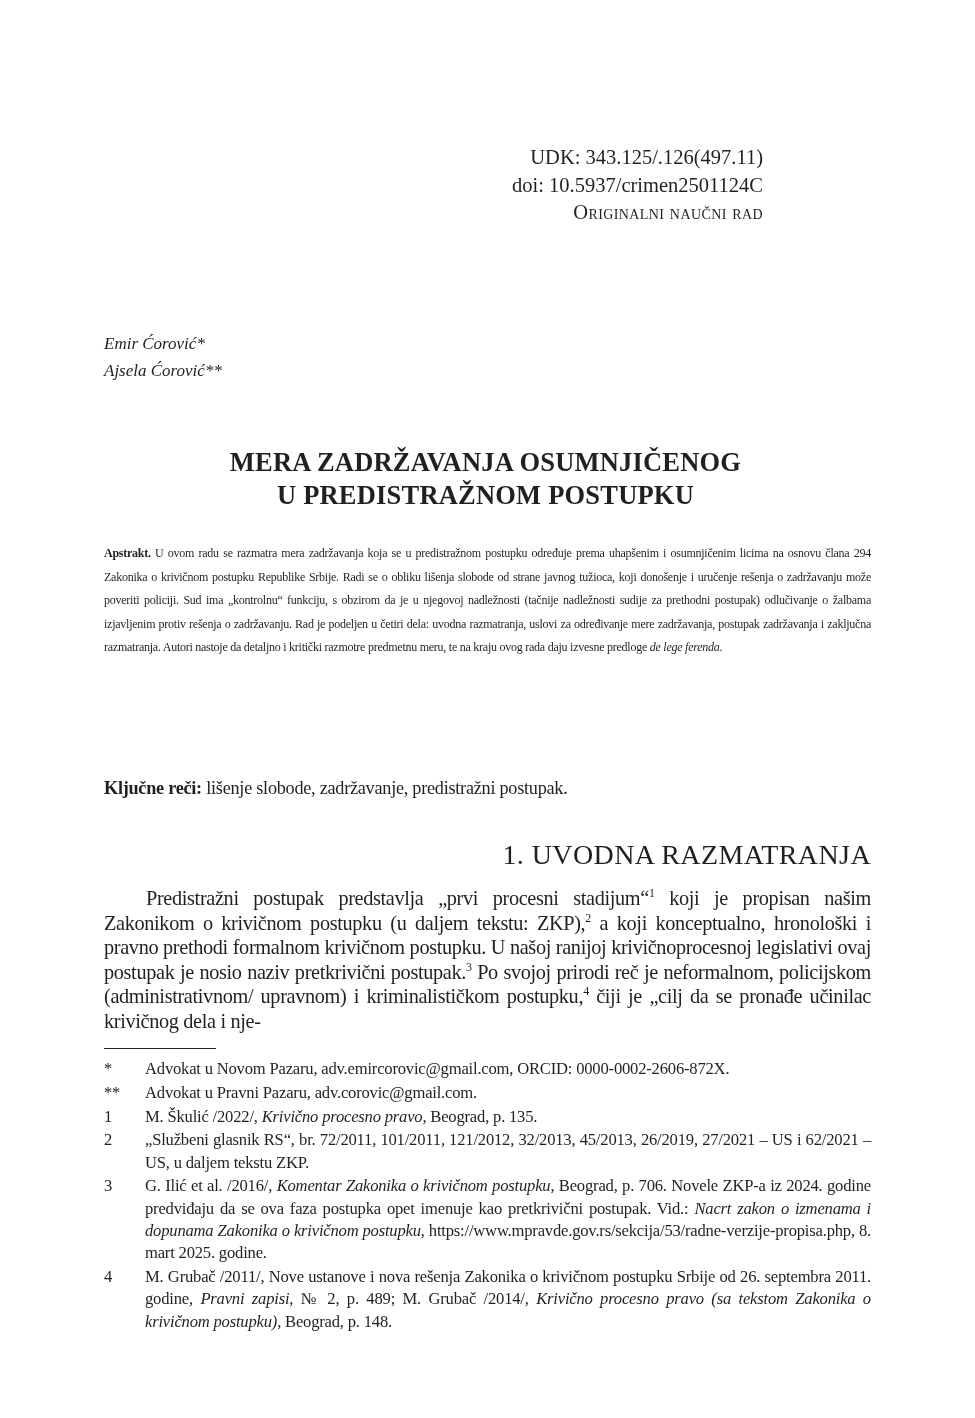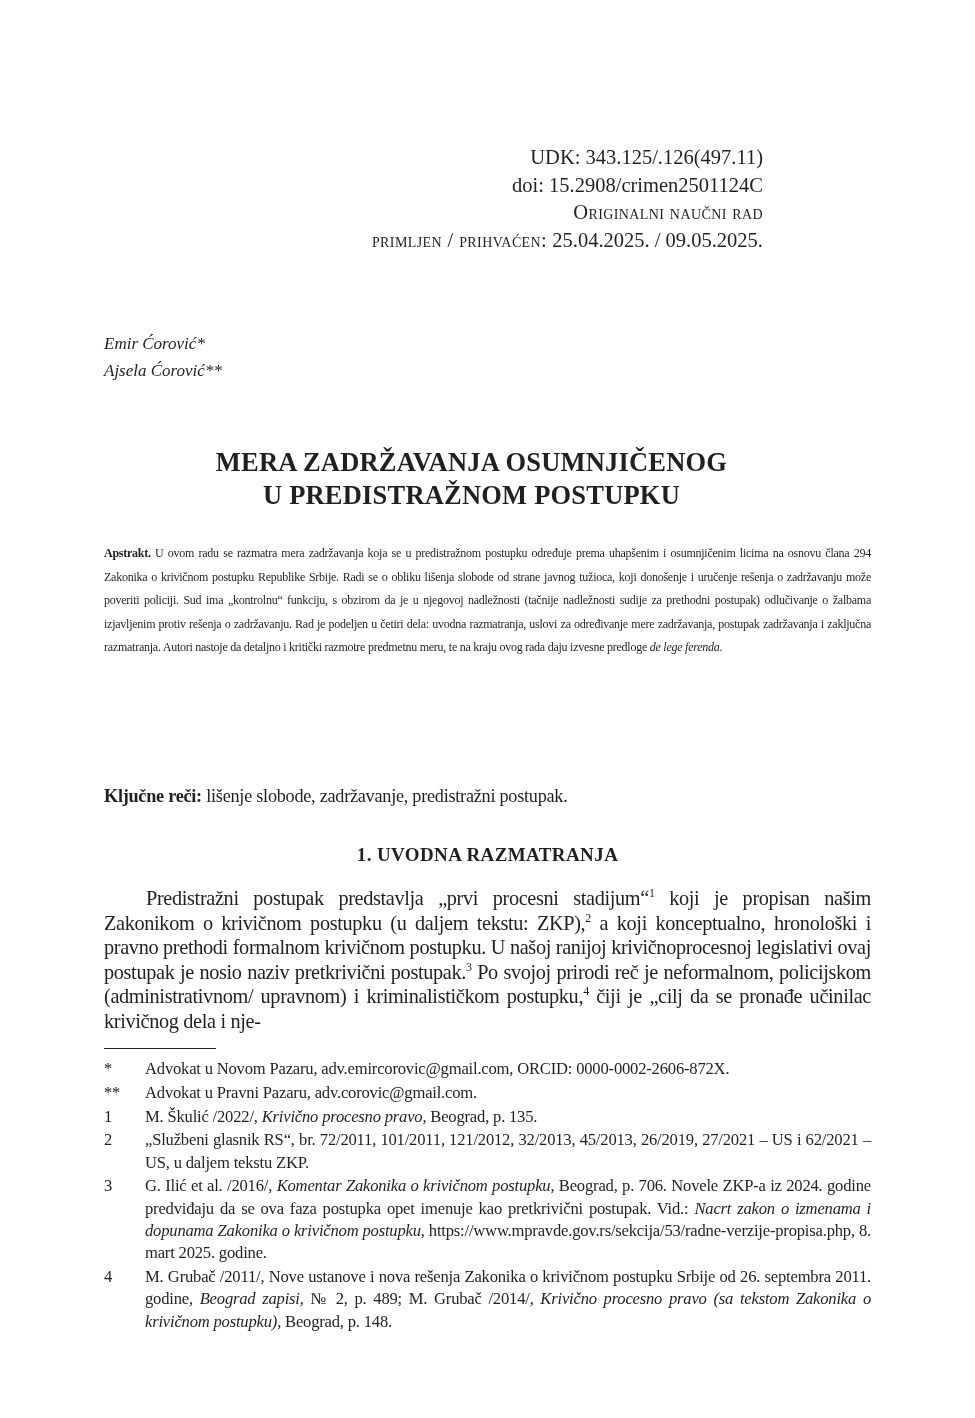--- a/index.html
+++ b/index.html
@@ -4,50 +4,49 @@
 <style>
   html, body { margin: 0; padding: 0; background: #ffffff; }
   body { width: 975px; height: 1418px; position: relative; overflow: hidden; color: #231f20; font-family: "Liberation Serif", "DejaVu Serif", serif; }
   .page { position: absolute; left: 0; top: 0; width: 867px; height: 1418px; }
 
   .meta { position: absolute; right: 104px; top: 144px; text-align: right; font-size: 20.5px; line-height: 27.5px; }
   .meta .sc { font-variant: small-caps; letter-spacing: 0.4px; margin-left: 7px; }
 
   .authors { position: absolute; left: 104px; top: 330px; font-style: italic; font-size: 17px; line-height: 27px; }
 
-  .title { position: absolute; left: 88px; width: 767px; top: 446px; text-align: center; font-size: 26.5px; line-height: 33px; font-weight: bold; letter-spacing: 0.2px; }
+  .title { position: absolute; left: 102px; width: 767px; top: 446px; text-align: center; font-size: 26.5px; line-height: 33px; font-weight: bold; letter-spacing: 0.2px; }
 
   .abstract { position: absolute; left: 104px; width: 767px; top: 542px; font-size: 12px; line-height: 23.6px; text-align: justify; letter-spacing: -0.25px; }
   .abstract b { font-weight: bold; }
 
-  .keywords { position: absolute; left: 104px; width: 767px; top: 777px; font-size: 18.2px; line-height: 23.6px; letter-spacing: -0.25px; margin-top: 8px; }
+  .keywords { position: absolute; left: 104px; width: 767px; top: 777px; font-size: 18.2px; line-height: 23.6px; letter-spacing: -0.25px; }
 
-  .section-heading { position: absolute; left: 104px; width: 767px; top: 840px; text-align: center; font-size: 19px; line-height: 30px; letter-spacing: 0.4px; font-weight: bold; }
+  .section-heading { position: absolute; left: 104px; width: 767px; top: 840px; text-align: right; font-size: 28px; line-height: 30px; letter-spacing: 0.4px; }
 
   .body-text { position: absolute; left: 104px; width: 767px; top: 886px; font-size: 20.3px; line-height: 24.6px; text-align: justify; text-indent: 42px; letter-spacing: -0.35px; }
   .body-text sup { font-size: 12px; line-height: 0; vertical-align: 8px; }
 
   .fn-rule { position: absolute; left: 104px; top: 1048px; width: 112px; height: 1px; background: #231f20; }
 
   .footnotes { position: absolute; left: 104px; width: 767px; top: 1058px; font-size: 16.6px; line-height: 22.3px; letter-spacing: -0.2px; }
   .fn { display: flex; margin-bottom: 1.5px; }
   .fn .mark { width: 41px; flex: 0 0 41px; }
   .fn .txt { flex: 1; text-align: justify; }
   i { font-style: italic; }
 </style>
 </head>
 <body>
 
 <div class="page">
 
   <div class="meta">
     <div>UDK: 343.125/.126(497.11)</div>
-    <div>doi: 15.2908/crimen2501124C</div>
+    <div>doi: 10.5937/crimen2501124C</div>
     <div class="sc">Originalni naučni rad</div>
-    <div><span class="sc">primljen / prihvaćen:</span><span> 25.04.2025. / 09.05.2025.</span></div>
   </div>
 
   <div class="authors">
     <div><span>Emir Ćorović</span><span>*</span></div>
     <div><span>Ajsela Ćorović</span><span>**</span></div>
   </div>
 
   <div class="title">
     <div>MERA ZADRŽAVANJA OSUMNJIČENOG</div>
     <div>U PREDISTRAŽNOM POSTUPKU</div>
@@ -79,17 +78,17 @@
     <div class="fn">
       <span class="mark">2</span>
       <span class="txt">„Službeni glasnik RS“, br. 72/2011, 101/2011, 121/2012, 32/2013, 45/2013, 26/2019, 27/2021 – US i 62/2021 – US, u daljem tekstu ZKP.</span>
     </div>
     <div class="fn">
       <span class="mark">3</span>
       <span class="txt"><span>G. Ilić et al. /2016/, </span><i>Komentar Zakonika o krivičnom postupku</i><span>, Beograd, p. 706. Novele ZKP-a iz 2024. godine predviđaju da se ova faza postupka opet imenuje kao pretkrivični postupak. Vid.: </span><i>Nacrt zakon o izmenama i dopunama Zakonika o krivičnom postupku</i><span>, https://www.mpravde.gov.rs/sekcija/53/radne-verzije-propisa.php, 8. mart 2025. godine.</span></span>
     </div>
     <div class="fn">
       <span class="mark">4</span>
-      <span class="txt"><span>M. Grubač /2011/, Nove ustanove i nova rešenja Zakonika o krivičnom postupku Srbije od 26. septembra 2011. godine, </span><i>Beograd zapisi</i><span>, № 2, p. 489; M. Grubač /2014/, </span><i>Krivično procesno pravo (sa tekstom Zakonika o krivičnom postupku)</i><span>, Beograd, p. 148.</span></span>
+      <span class="txt"><span>M. Grubač /2011/, Nove ustanove i nova rešenja Zakonika o krivičnom postupku Srbije od 26. septembra 2011. godine, </span><i>Pravni zapisi</i><span>, № 2, p. 489; M. Grubač /2014/, </span><i>Krivično procesno pravo (sa tekstom Zakonika o krivičnom postupku)</i><span>, Beograd, p. 148.</span></span>
     </div>
   </div>
 
 </div>
 
 </body></html>

